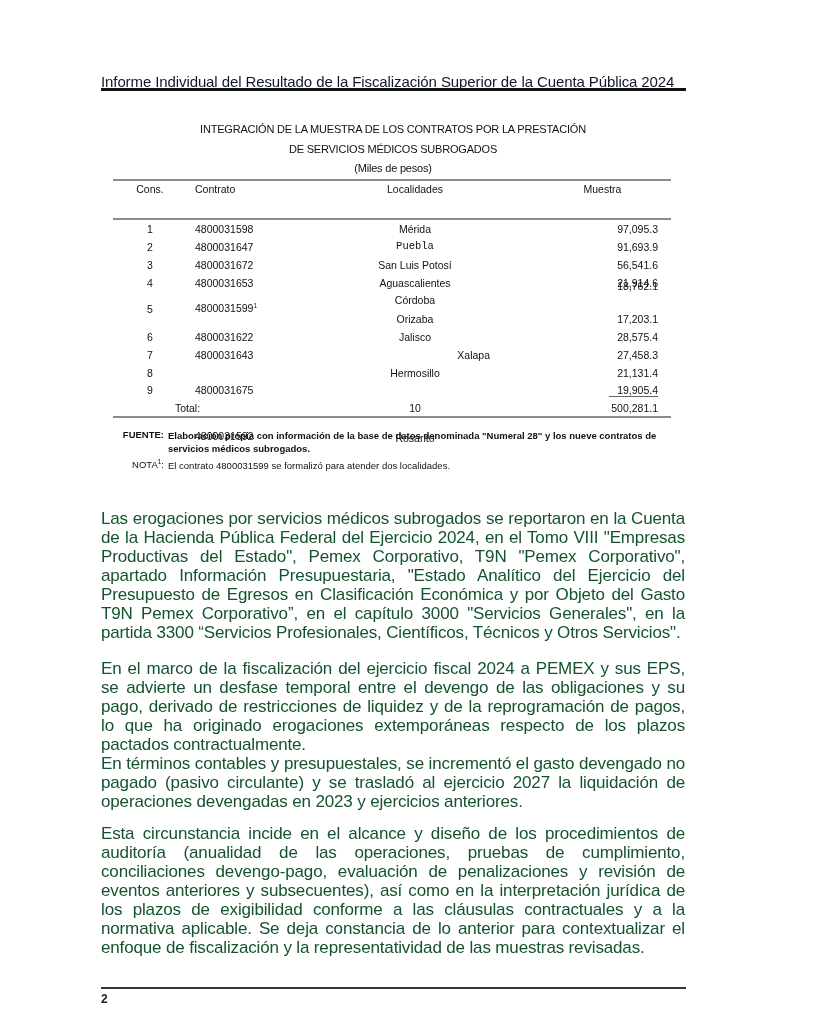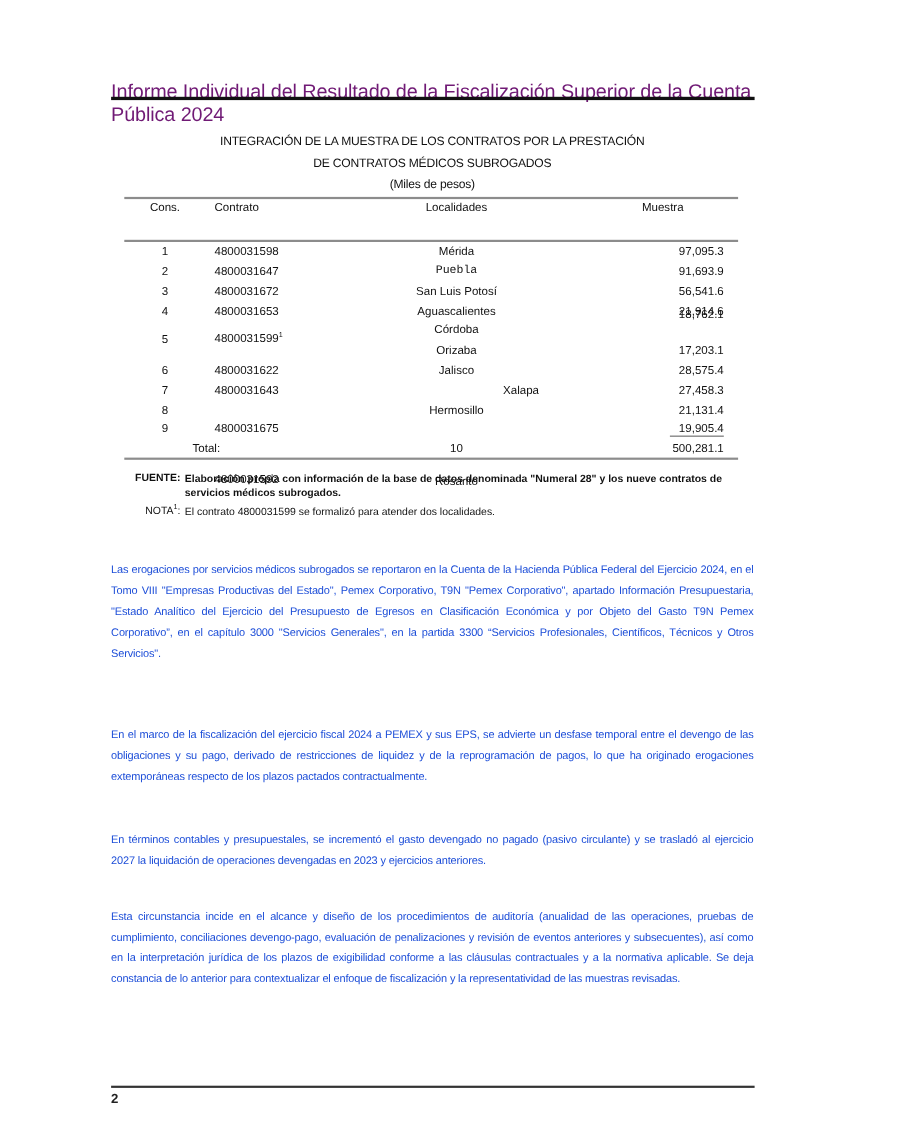--- a/index.html
+++ b/index.html
@@ -2,21 +2,21 @@
 <html><head>
 <meta charset="utf-8">
 <style>
   html, body { margin: 0; padding: 0; background: #ffffff; }
   body {
     width: 820px; height: 1024px; position: relative; overflow: hidden;
     font-family: "Liberation Sans", "DejaVu Sans", sans-serif; color: #1a1a1a;
   }
   .page-header {
     position: absolute; left: 101px; top: 73px; width: 585px;
-    font-size: 18px; letter-spacing: -0.1px; color: #701a75;
+    font-size: 15px; letter-spacing: -0.1px; color: #0f172a;
   }
   .header-rule {
     position: absolute; left: 101px; top: 88px; width: 585px; height: 3px; background: #111;
   }
   .table-title {
     position: absolute; left: 113px; width: 560px; text-align: center;
     font-size: 11px; color: #111; letter-spacing: -0.2px;
   }
   .t1 { top: 123px; }
   .t2 { top: 143px; }
@@ -34,38 +34,38 @@
   .c-loc { left: 340px; width: 150px; text-align: center; }
   .c-muestra { left: 560px; width: 98px; text-align: right; }
   .c-muestra-h { left: 560px; width: 85px; text-align: center; }
   .underline-sum { border-bottom: 1px solid #666; padding-left: 8px; }
   sup { font-size: 6.5px; vertical-align: super; line-height: 0; }
   .notes { position: absolute; left: 118px; font-size: 9.5px; color: #111; }
   .note-label { display: inline-block; width: 46px; text-align: right; margin-right: 4px; vertical-align: top; }
   .note-text { display: inline-block; width: 505px; vertical-align: top; line-height: 13px; }
   .para {
     position: absolute; left: 101px; width: 584px;
-    font-size: 10px; line-height: 19px; text-align: justify; color: #1d4ed8;
+    font-size: 17px; line-height: 19px; text-align: justify; color: #14532d;
     letter-spacing: -0.15px;
   }
   .p1 { top: 509px; }
   .p2 { top: 659px; }
   .p3 { top: 754px; }
   .p4 { top: 824px; }
   .footer-rule { position: absolute; left: 101px; top: 987px; width: 585px; height: 2px; background: #333; }
   .page-num { position: absolute; left: 101px; top: 992px; font-size: 12px; font-weight: bold; color: #222; }
 </style>
 </head>
 <body>
 
 <div class="page-header">Informe Individual del Resultado de la Fiscalización Superior de la Cuenta Pública 2024</div>
 <div class="header-rule"></div>
 
 <div class="table-title t1">INTEGRACIÓN DE LA MUESTRA DE LOS CONTRATOS POR LA PRESTACIÓN</div>
-<div class="table-title t2">DE CONTRATOS MÉDICOS SUBROGADOS</div>
+<div class="table-title t2">DE SERVICIOS MÉDICOS SUBROGADOS</div>
 <div class="table-title t3">(Miles de pesos)</div>
 
 <div class="tbl-rule r-top"></div>
 <div class="cell c-cons" style="top:183px;">Cons.</div>
 <div class="cell c-contrato" style="top:183px;">Contrato</div>
 <div class="cell c-loc" style="top:183px;">Localidades</div>
 <div class="cell c-muestra-h" style="top:183px;">Muestra</div>
 <div class="tbl-rule r-head"></div>
 
 <div>

